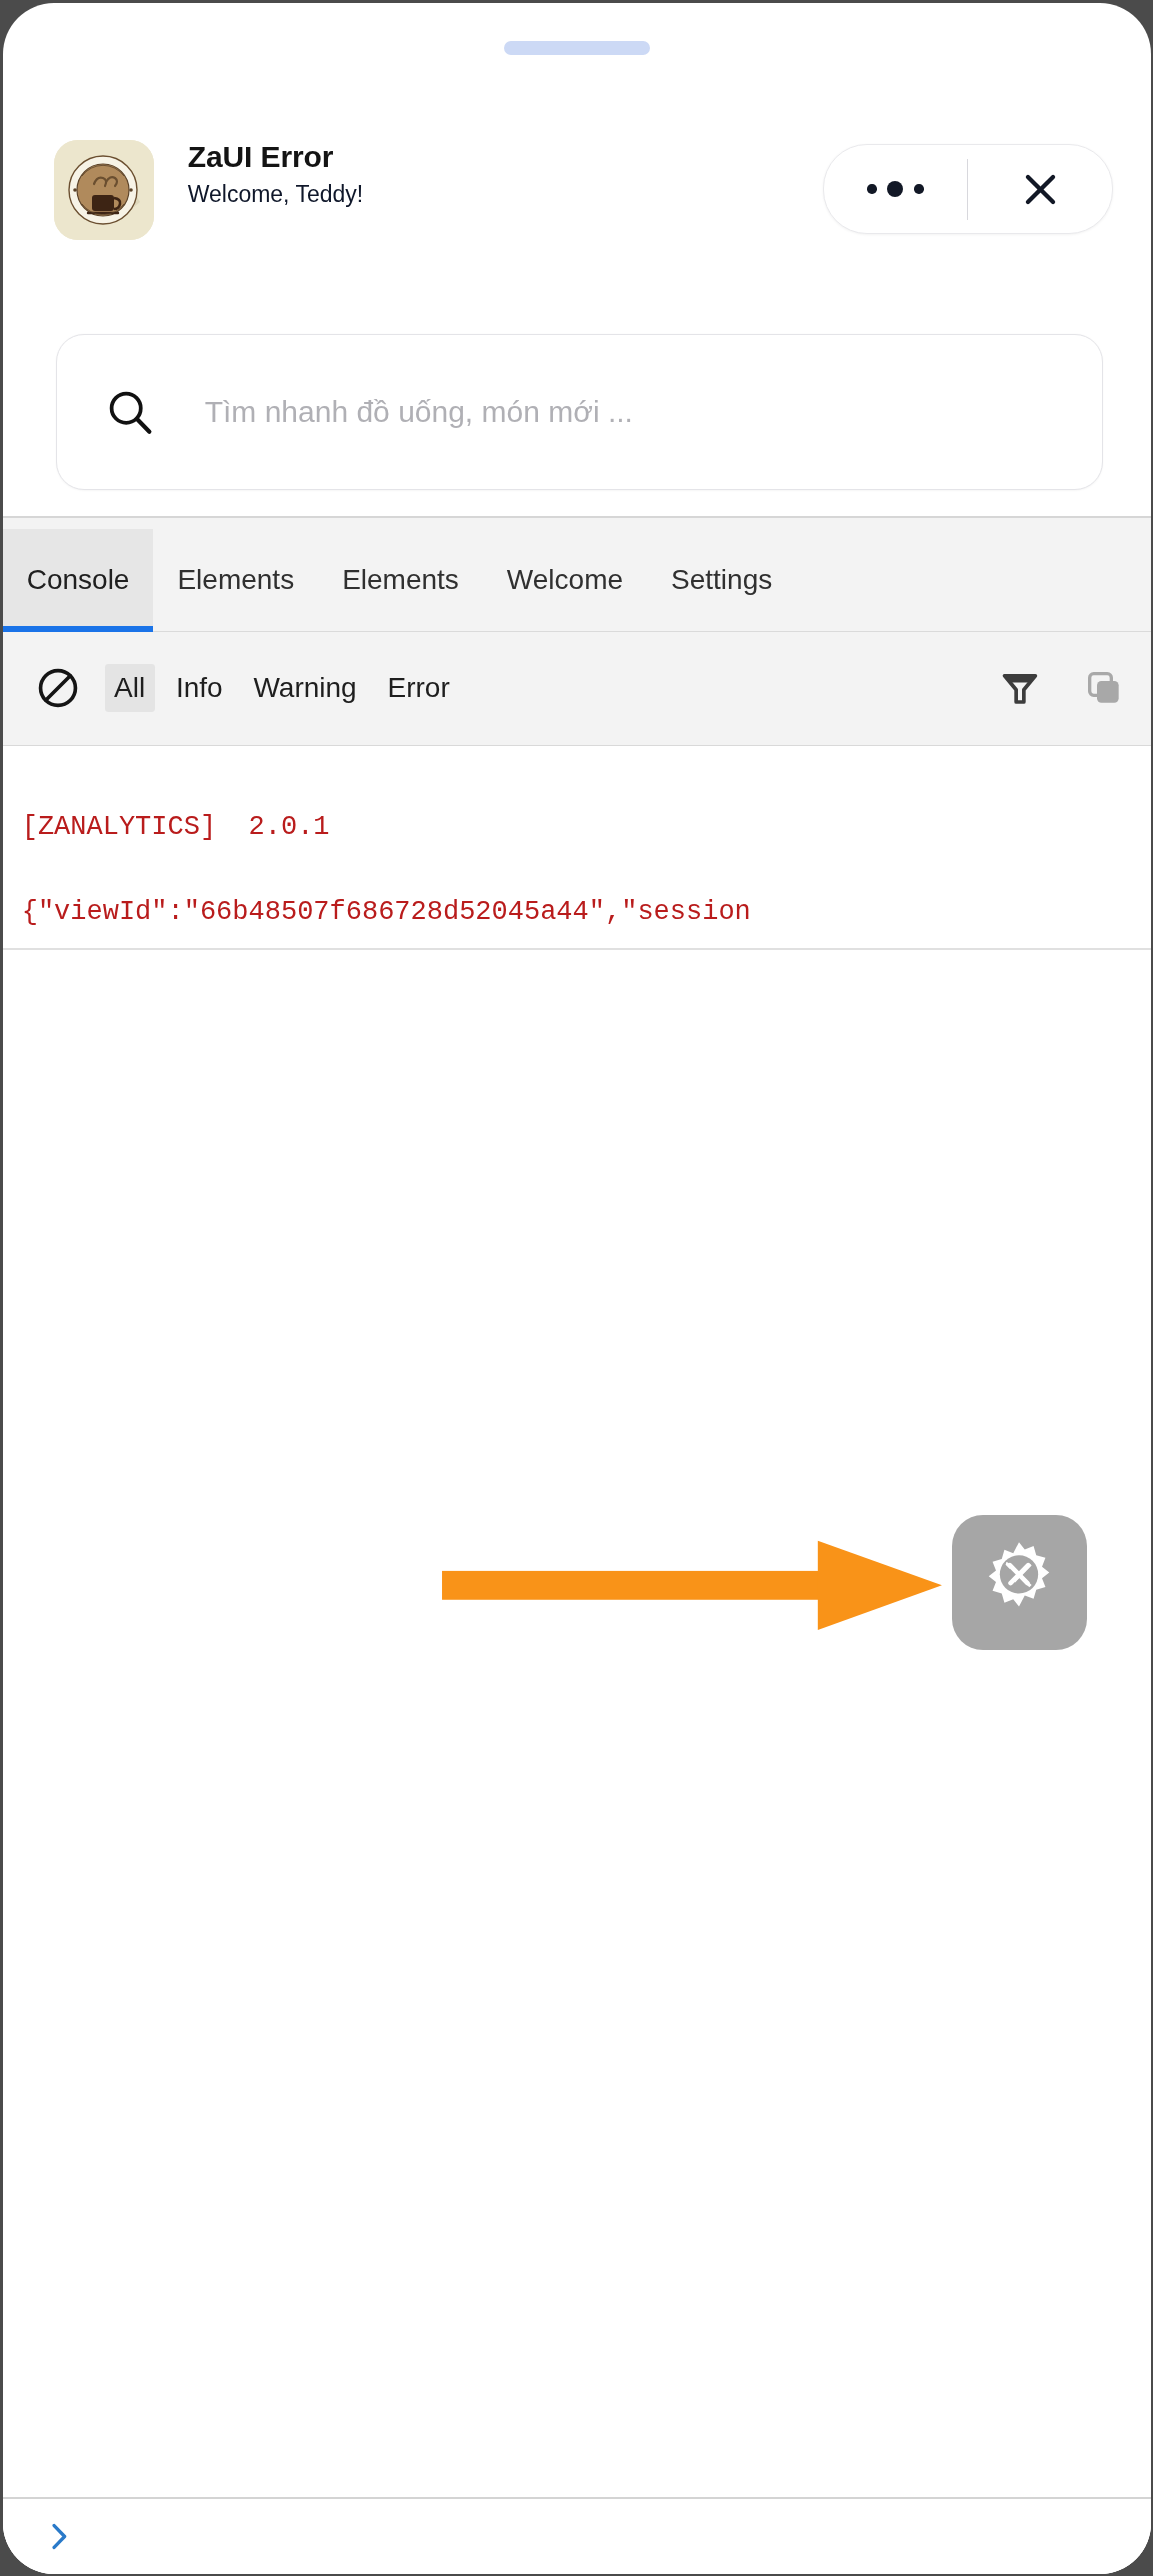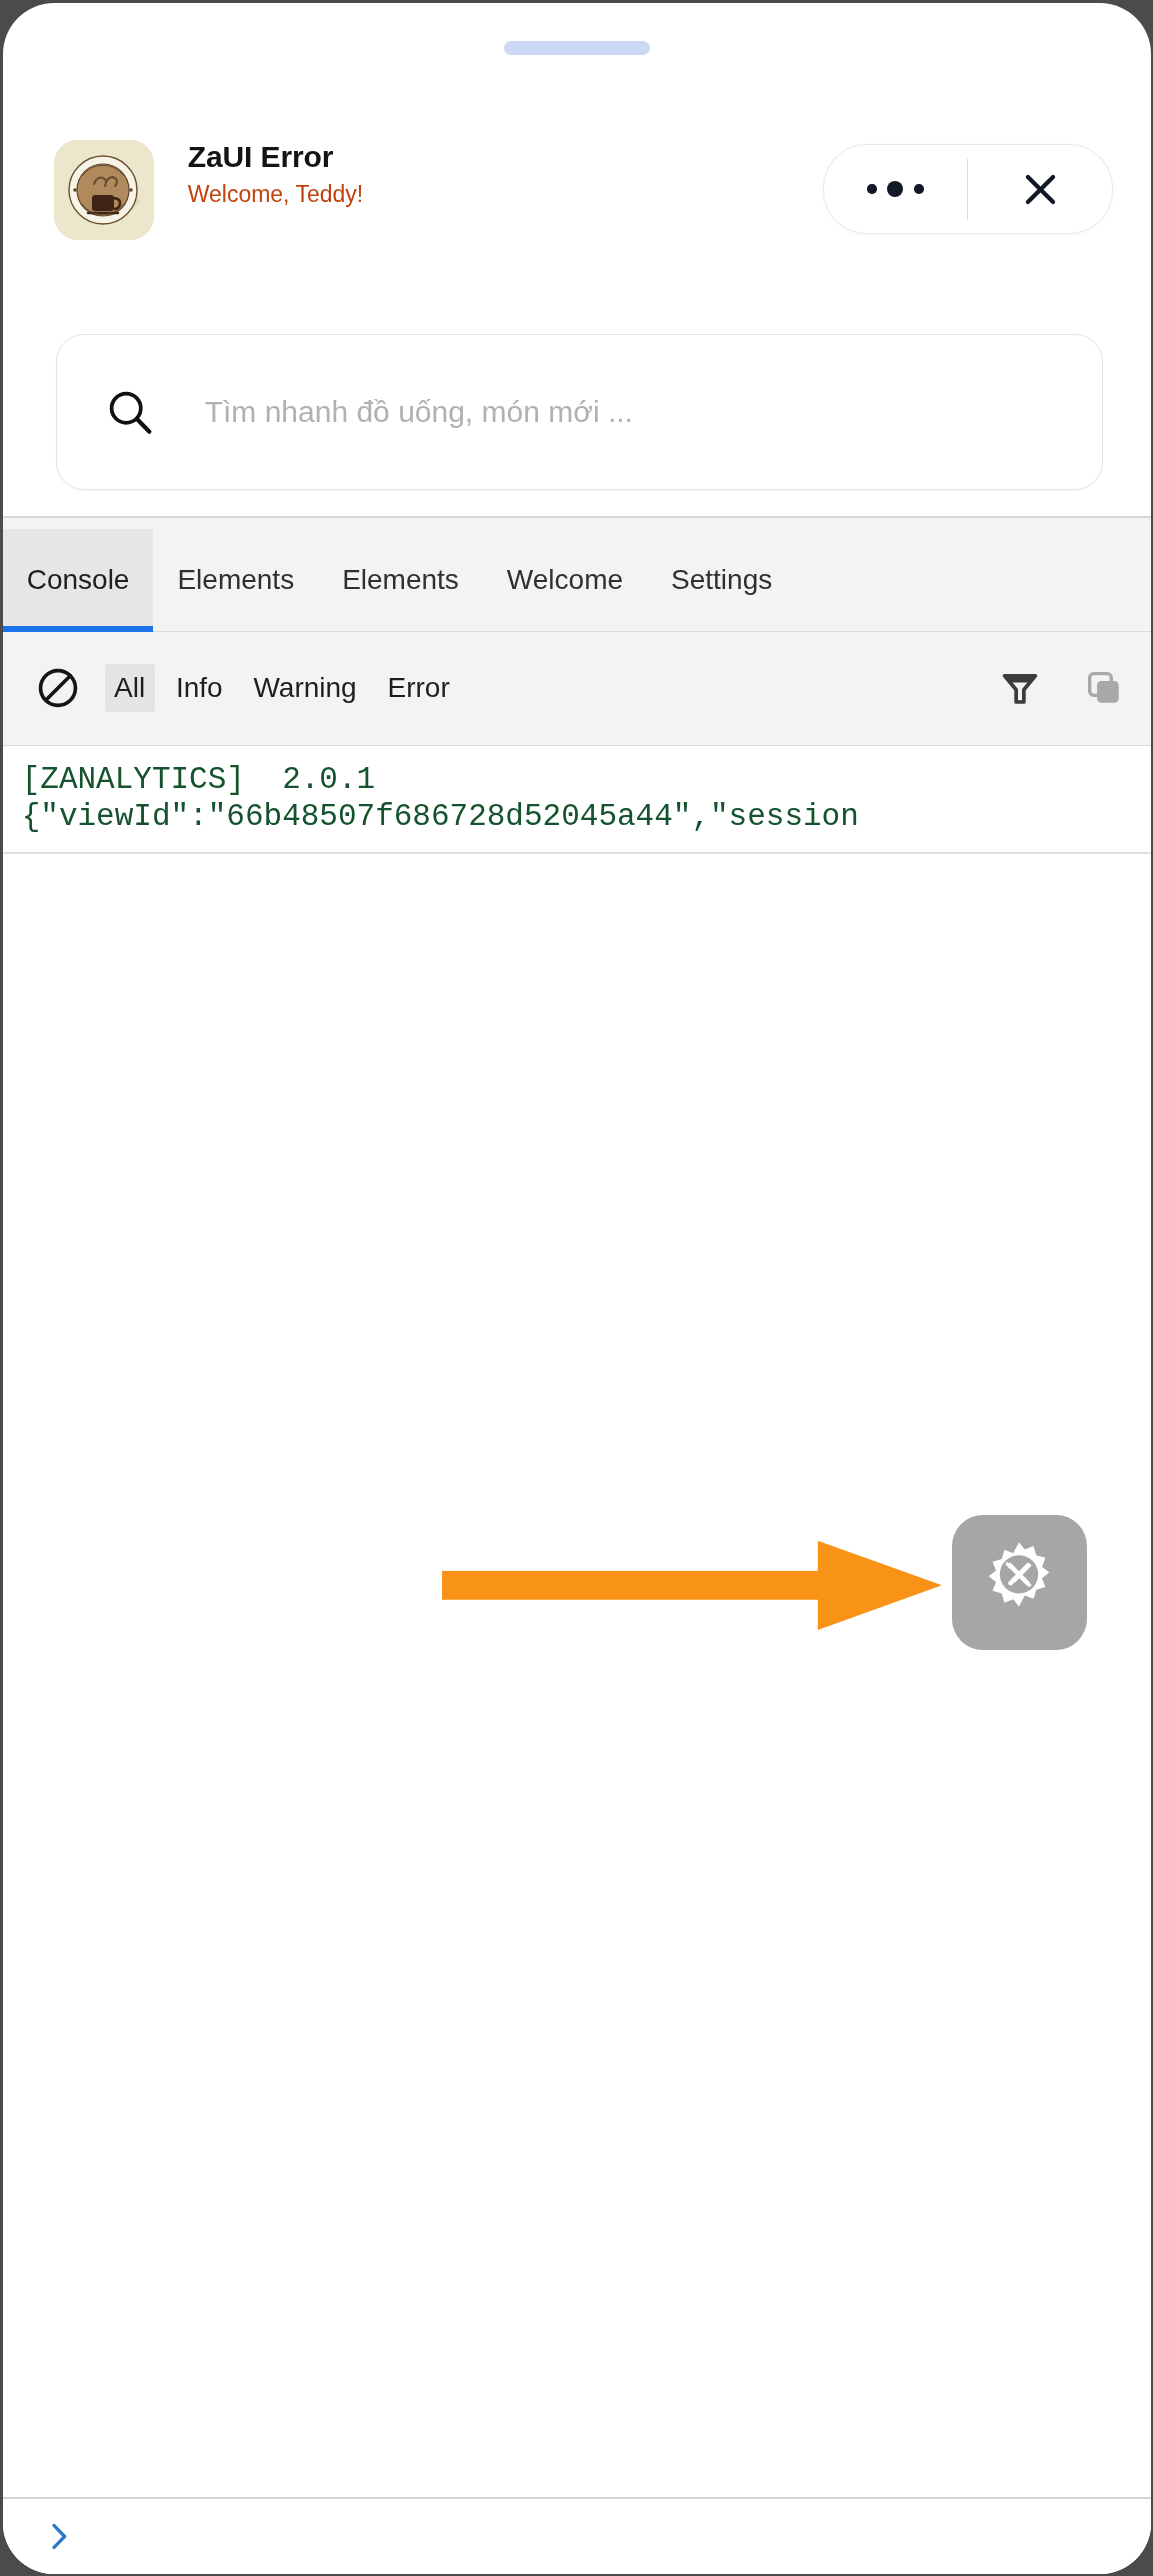--- a/index.html
+++ b/index.html
@@ -69,21 +69,21 @@
     font-size: 30px;
     font-weight: 700;
     color: #141414;
     letter-spacing: -0.1px;
     line-height: 40px;
     white-space: nowrap;
   }
   #app-subtitle {
     font-size: 23px;
     font-weight: 400;
-    color: #c2410c;
+    color: #0f172a;
     line-height: 35px;
     white-space: nowrap;
   }
 
   
   #miniapp-controls {
     position: absolute;
     right: 38px;
     top: 13.5px;
     width: 288px;
@@ -258,25 +258,26 @@
     background: #ffffff;
     overflow: hidden;
   }
   .console-row {
     border-bottom: 2px solid #e0e0e0;
     padding: 15px 0 17.5px 19px;
     box-sizing: border-box;
   }
   .console-line {
     font-family: "Liberation Mono", monospace;
-    font-size: 31px;
+    font-size: 27px;
     line-height: 37px;
-    color: #14532d;
+    color: #b91c1c;
     white-space: pre;
     overflow: hidden;
+    margin-top: 48px;
   }
 
   
   #console-prompt {
     position: absolute;
     left: 0;
     right: 0;
     bottom: 0;
     height: 77px;
     border-top: 2px solid #d4d4d4;

